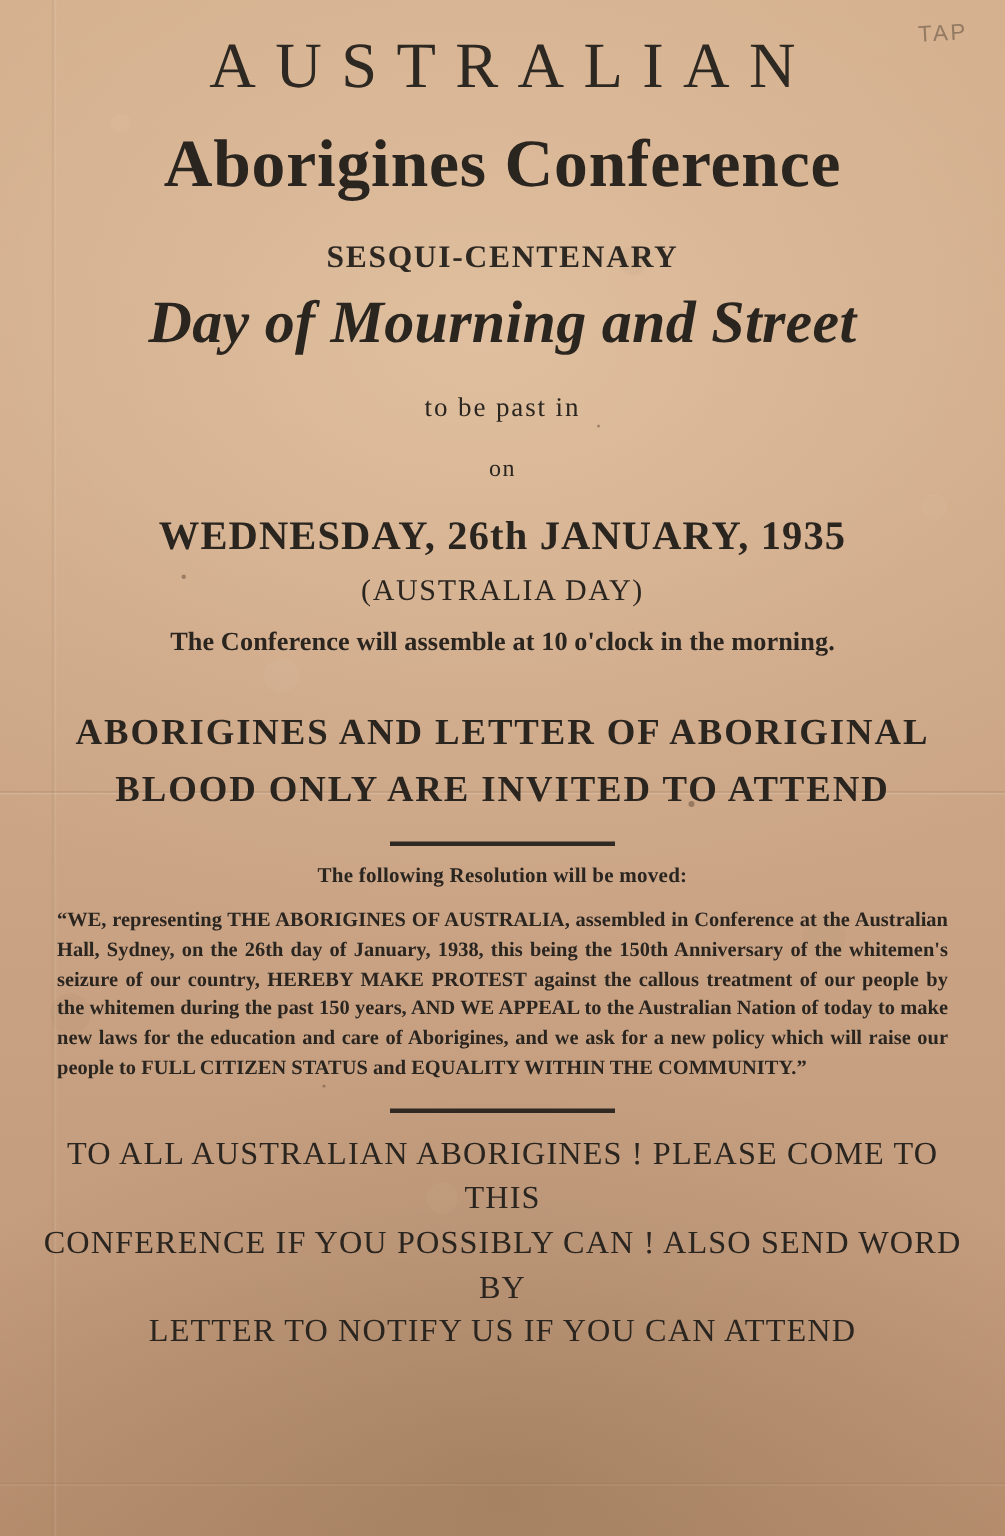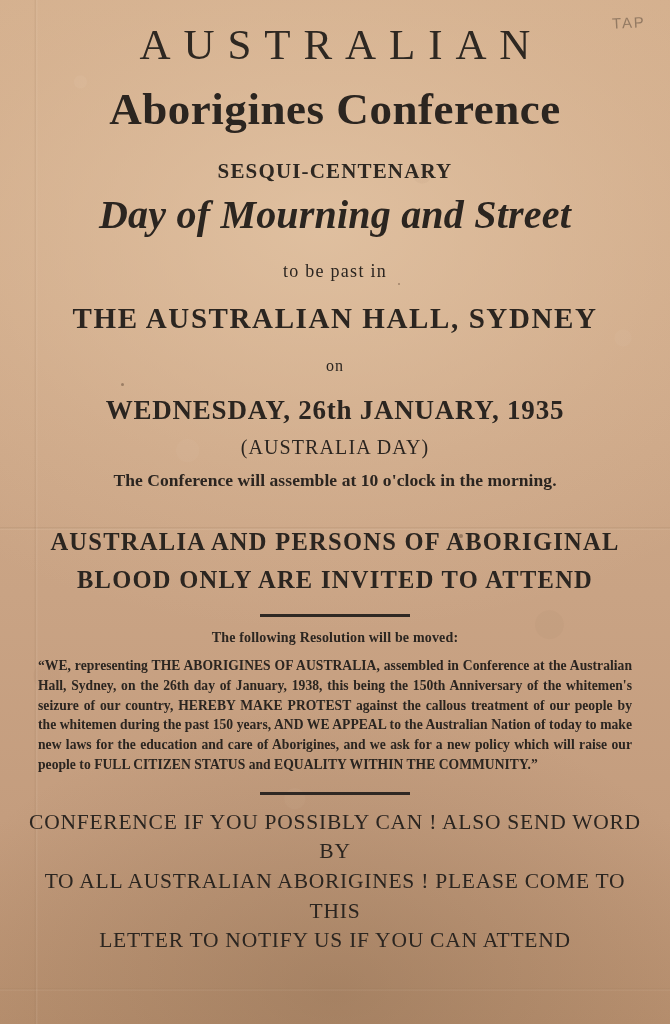--- a/index.html
+++ b/index.html
@@ -289,48 +289,47 @@
     <h1 class="line-australian">AUSTRALIAN</h1>
 
     <h1 class="line-aborigines-conference">Aborigines Conference</h1>
 
     <div class="line-sesqui">SESQUI-CENTENARY</div>
 
     <h2 class="line-mourning">Day of Mourning and Street</h2>
 
     <div class="line-tobeheld">to be past in</div>
 
-    <div class="line-hall">THE  AUSTRALIAN  HALL,  SYDNEY</div>
 
 
     <div class="line-on">on</div>
 
     <div class="line-date">WEDNESDAY, 26th JANUARY, 1935</div>
 
     <div class="line-ausday">(AUSTRALIA  DAY)</div>
 
     <div class="line-assemble">The Conference will assemble at 10 o'clock in the morning.</div>
 
     <div class="block-invite">
-      <div>AUSTRALIA  AND  PERSONS  OF  ABORIGINAL</div>
+      <div>ABORIGINES  AND  LETTER  OF  ABORIGINAL</div>
       <div>BLOOD  ONLY  ARE  INVITED  TO  ATTEND</div>
     </div>
 
     <div class="rule"></div>
 
     <div class="line-following">The following Resolution will be moved:</div>
 
     <p class="resolution">“WE, representing THE ABORIGINES OF AUSTRALIA, assembled in Conference at the Australian Hall, Sydney, on the 26th day of January, 1938, this being the 150th Anniversary of the whitemen's seizure of our country, HEREBY MAKE PROTEST against the callous treatment of our people by the whitemen during the past 150 years, AND WE APPEAL to the Australian Nation of today to make new laws for the education and care of Aborigines, and we ask for a new policy which will raise our people to FULL CITIZEN STATUS and EQUALITY WITHIN THE COMMUNITY.”</p>
 
 
     <div class="rule2"></div>
 
     <div class="block-callout">
+      <div>TO ALL AUSTRALIAN ABORIGINES !  PLEASE COME TO THIS</div>
       <div>CONFERENCE IF YOU POSSIBLY CAN !  ALSO SEND WORD BY</div>
-      <div>TO ALL AUSTRALIAN ABORIGINES !  PLEASE COME TO THIS</div>
       <div>LETTER TO NOTIFY US IF YOU CAN ATTEND</div>
     </div>
 
   </div>
 
 
   <div id="pencil">TAP</div>
 
 </div>
 

